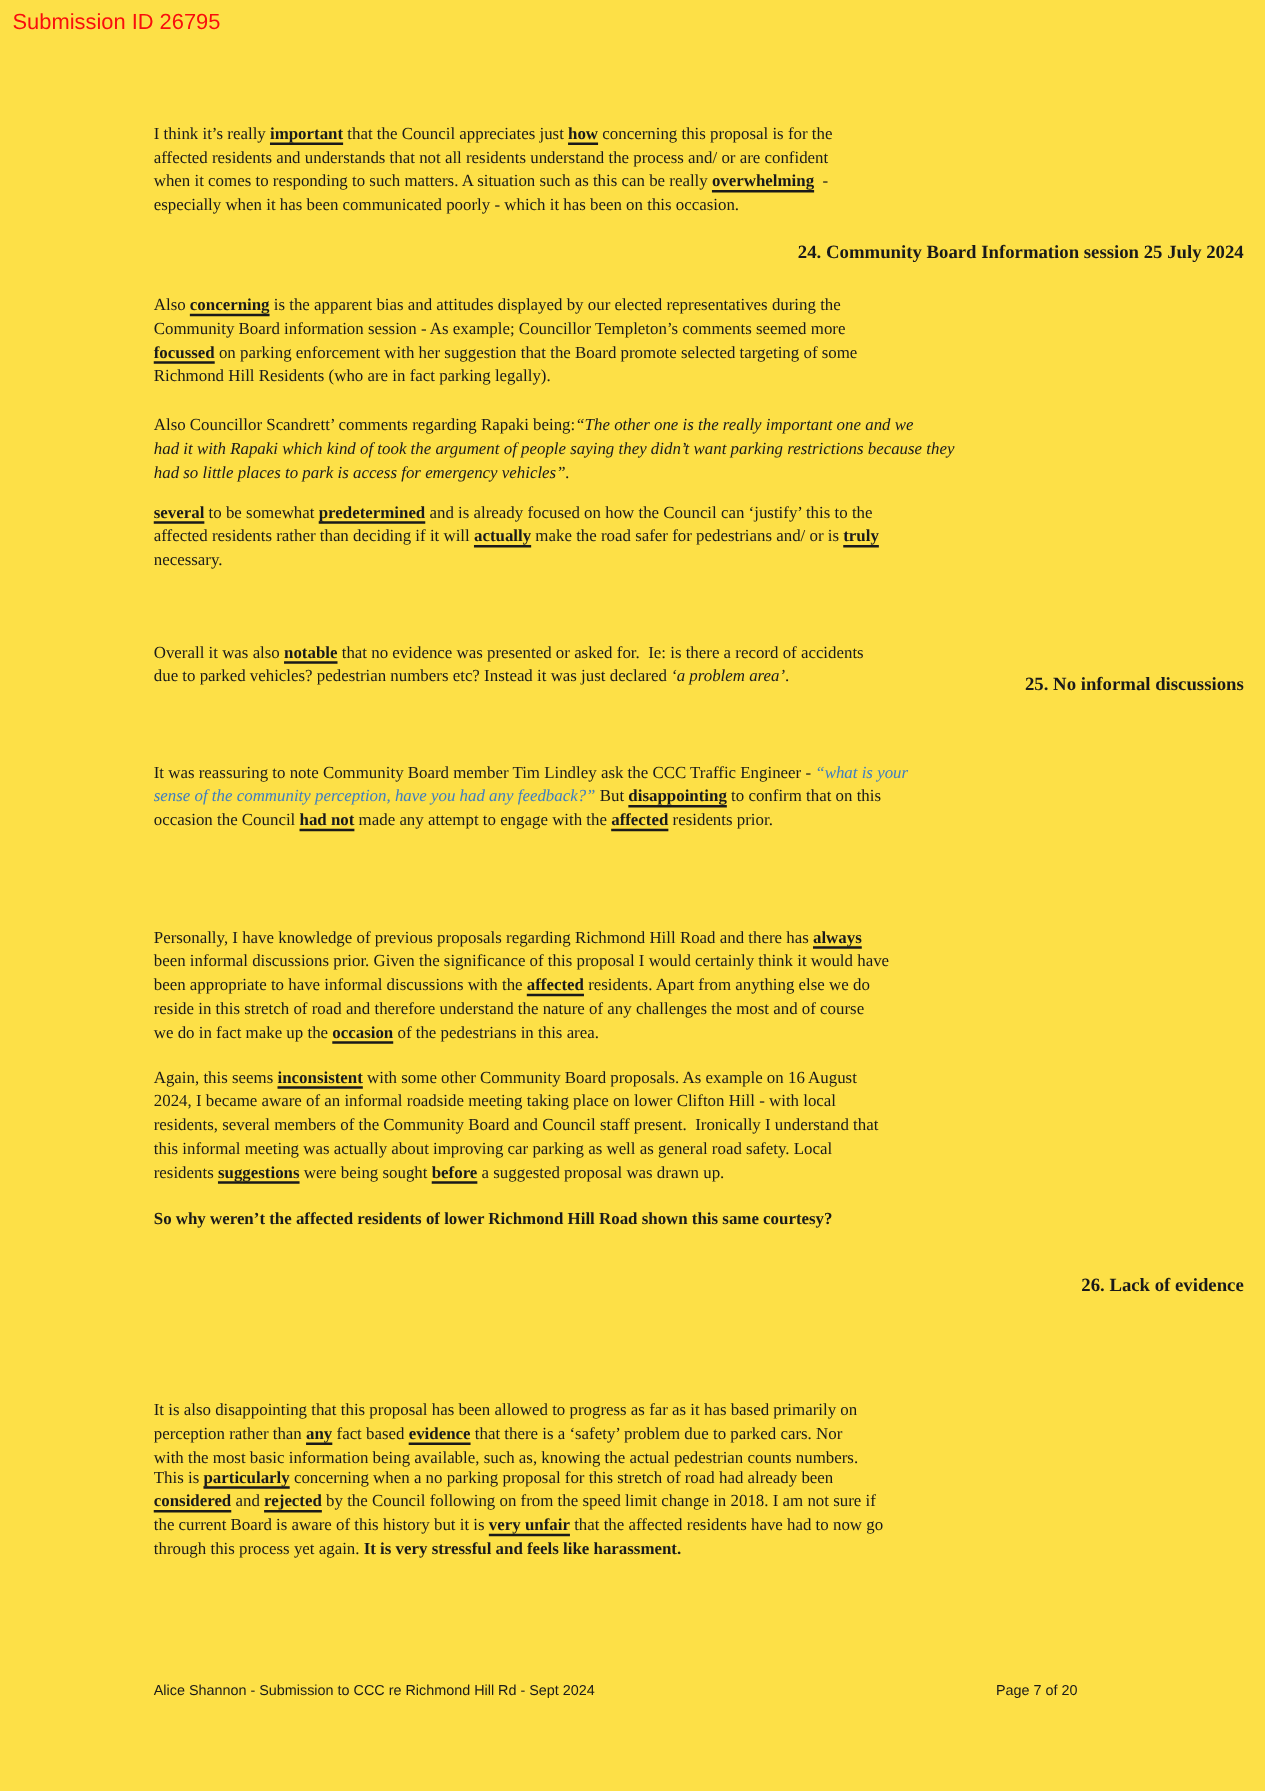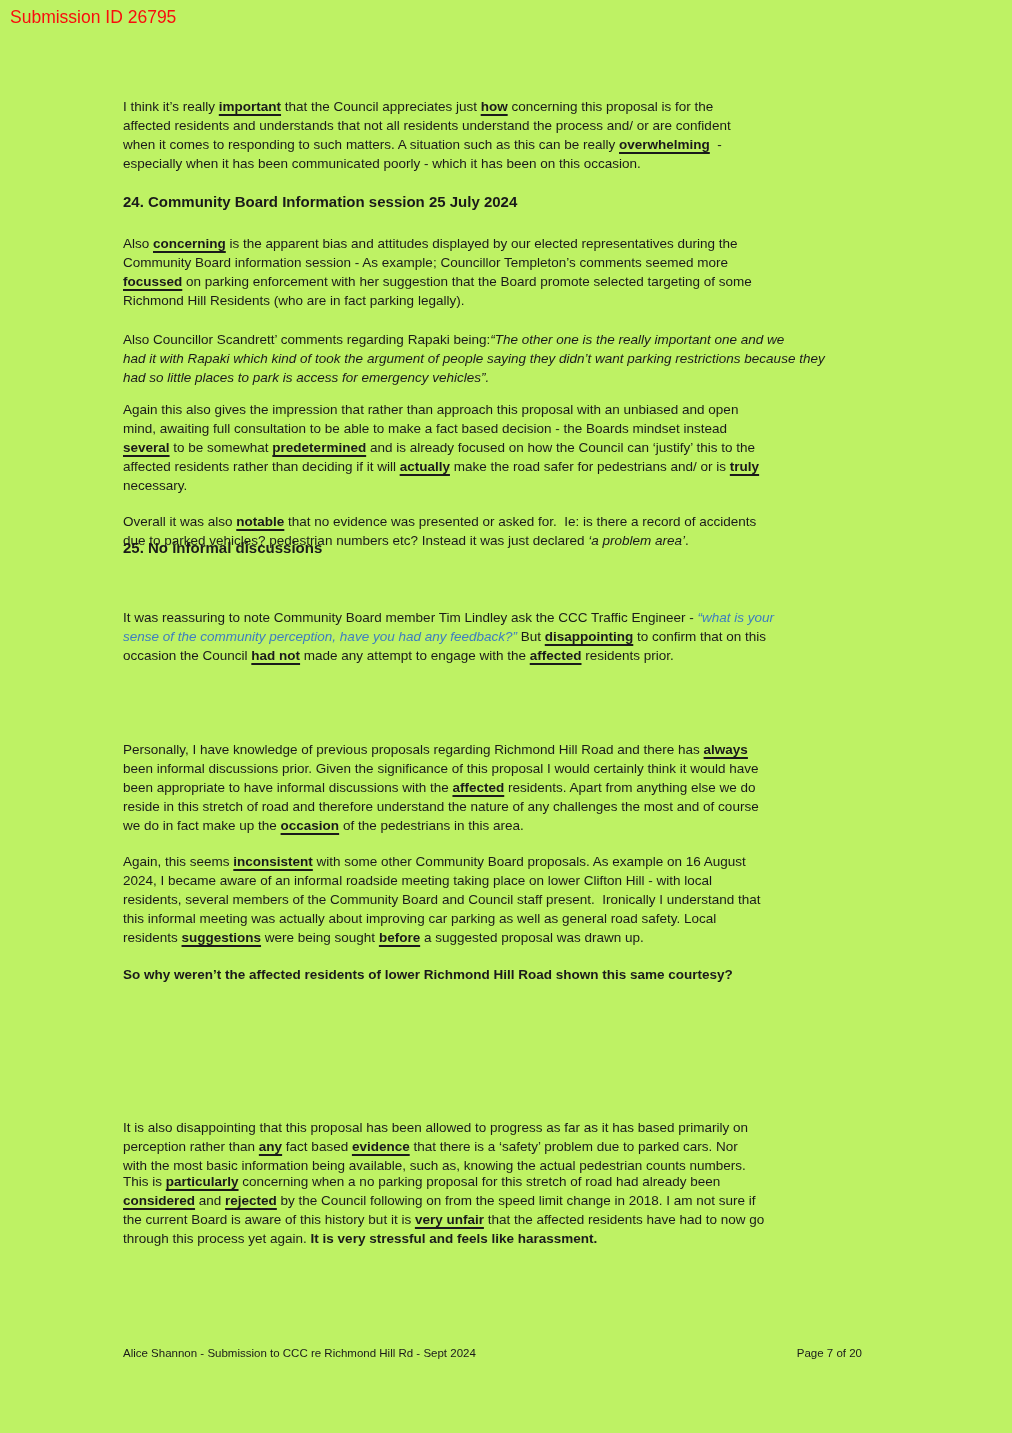--- a/index.html
+++ b/index.html
@@ -4,34 +4,35 @@
 <style>
   * { margin:0; padding:0; box-sizing:border-box; }
   html,body { background:#ffffff; }
   body {
     width:1012px; height:1433px;
     font-family:"Liberation Sans","DejaVu Sans",sans-serif;
     color:var(--text_black,#1a1a1a);
   }
   .page {
     position:relative; width:1012px; height:1433px;
-    background:#bef264; overflow:hidden;
+    background:#fde047; overflow:hidden;
   }
   .submission-id {
     position:absolute; left:10px; top:5px;
     font-size:17.5px; line-height:24px;
     color:var(--accent_red,#f90d0d);
     white-space:pre;
   }
   .block {
     position:absolute; left:123px; width:872px;
     font-size:13.5px; line-height:19px;
     white-space:pre-wrap;
+    font-family:Liberation Serif, serif;
   }
-  .heading { font-weight:bold; font-size:15px; line-height:20px; }
+  .heading { font-weight:bold; font-size:15px; line-height:20px;text-align:right; }
   .run-b { font-weight:bold; }
   .run-u { text-decoration:underline; text-decoration-thickness:1.5px; text-underline-offset:2.5px; }
   .run-i { font-style:italic; }
   .run-blue { color:var(--quote_blue,#3e7dc1); }
   .b0{top:97px}  .b1{top:192px}  .b2{top:234px}  .b3{top:330px}
   .b4{top:400px} .b5{top:512px}  .b6{top:538px}  .b7{top:608px}
   .b8{top:684px} .b9{top:740px}  .b10{top:852px} .b11{top:965px}
   .b12{top:1019px}.b13{top:1118px}.b14{top:1172px}
   .footer {
     position:absolute; left:123px; top:1346px; width:739px;
@@ -51,42 +52,41 @@
 when it comes to responding to such matters. A situation such as this can be really </span><span class="run-b run-u">overwhelming</span><span>  -
 especially when it has been communicated poorly - which it has been on this occasion.</span></p>
   <h2 class="block b1 heading">24. Community Board Information session 25 July 2024</h2>
   <p class="block b2"><span>Also </span><span class="run-b run-u">concerning</span><span> is the apparent bias and attitudes displayed by our elected representatives during the
 Community Board information session - As example; Councillor Templeton’s comments seemed more
 </span><span class="run-b run-u">focussed</span><span> on parking enforcement with her suggestion that the Board promote selected targeting of some
 Richmond Hill Residents (who are in fact parking legally).</span></p>
   <p class="block b3"><span>Also Councillor Scandrett’ comments regarding Rapaki being:</span><span class="run-i">“The other one is the really important one and we
 had it with Rapaki which kind of took the argument of people saying they didn’t want parking restrictions because they
 had so little places to park is access for emergency vehicles”.</span></p>
-  <p class="block b4"><span>Again this also gives the impression that rather than approach this proposal with an unbiased and open
-mind, awaiting full consultation to be able to make a fact based decision - the Boards mindset instead
-</span><span class="run-b run-u">several</span><span> to be somewhat </span><span class="run-b run-u">predetermined</span><span> and is already focused on how the Council can ‘justify’ this to the
+  <p class="block b4"><span class="run-b run-u">several</span><span> to be somewhat </span><span class="run-b run-u">predetermined</span><span> and is already focused on how the Council can ‘justify’ this to the
 affected residents rather than deciding if it will </span><span class="run-b run-u">actually</span><span> make the road safer for pedestrians and/ or is </span><span class="run-b run-u">truly</span><span>
 necessary.</span></p>
   <p class="block b5"><span>Overall it was also </span><span class="run-b run-u">notable</span><span> that no evidence was presented or asked for.  Ie: is there a record of accidents
 due to parked vehicles? pedestrian numbers etc? Instead it was just declared </span><span class="run-i">‘a problem area’</span><span>.</span></p>
   <h2 class="block b6 heading">25. No informal discussions</h2>
   <p class="block b7"><span>It was reassuring to note Community Board member Tim Lindley ask the CCC Traffic Engineer - </span><span class="run-i run-blue">“what is your
 sense of the community perception, have you had any feedback?”</span><span> But </span><span class="run-b run-u">disappointing</span><span> to confirm that on this
 occasion the Council </span><span class="run-b run-u">had not</span><span> made any attempt to engage with the </span><span class="run-b run-u">affected</span><span> residents prior.</span></p>
   <p class="block b9"><span>Personally, I have knowledge of previous proposals regarding Richmond Hill Road and there has </span><span class="run-b run-u">always</span><span>
 been informal discussions prior. Given the significance of this proposal I would certainly think it would have
 been appropriate to have informal discussions with the </span><span class="run-b run-u">affected</span><span> residents. Apart from anything else we do
 reside in this stretch of road and therefore understand the nature of any challenges the most and of course
 we do in fact make up the </span><span class="run-b run-u">occasion</span><span> of the pedestrians in this area.</span></p>
   <p class="block b10"><span>Again, this seems </span><span class="run-b run-u">inconsistent</span><span> with some other Community Board proposals. As example on 16 August
 2024, I became aware of an informal roadside meeting taking place on lower Clifton Hill - with local
 residents, several members of the Community Board and Council staff present.  Ironically I understand that
 this informal meeting was actually about improving car parking as well as general road safety. Local
 residents </span><span class="run-b run-u">suggestions</span><span> were being sought </span><span class="run-b run-u">before</span><span> a suggested proposal was drawn up.</span></p>
   <p class="block b11"><span class="run-b">So why weren’t the affected residents of lower Richmond Hill Road shown this same courtesy?</span></p>
+  <h2 class="block b12 heading">26. Lack of evidence</h2>
   <p class="block b13"><span>It is also disappointing that this proposal has been allowed to progress as far as it has based primarily on
 perception rather than </span><span class="run-b run-u">any</span><span> fact based </span><span class="run-b run-u">evidence</span><span> that there is a ‘safety’ problem due to parked cars. Nor
 with the most basic information being available, such as, knowing the actual pedestrian counts numbers.</span></p>
   <p class="block b14"><span>This is </span><span class="run-b run-u">particularly</span><span> concerning when a no parking proposal for this stretch of road had already been
 </span><span class="run-b run-u">considered</span><span> and </span><span class="run-b run-u">rejected</span><span> by the Council following on from the speed limit change in 2018. I am not sure if
 the current Board is aware of this history but it is </span><span class="run-b run-u">very unfair</span><span> that the affected residents have had to now go
 through this process yet again. </span><span class="run-b">It is very stressful and feels like harassment.</span></p>
 
   <div class="footer">
     <span>Alice Shannon - Submission to CCC re Richmond Hill Rd - Sept 2024</span>

